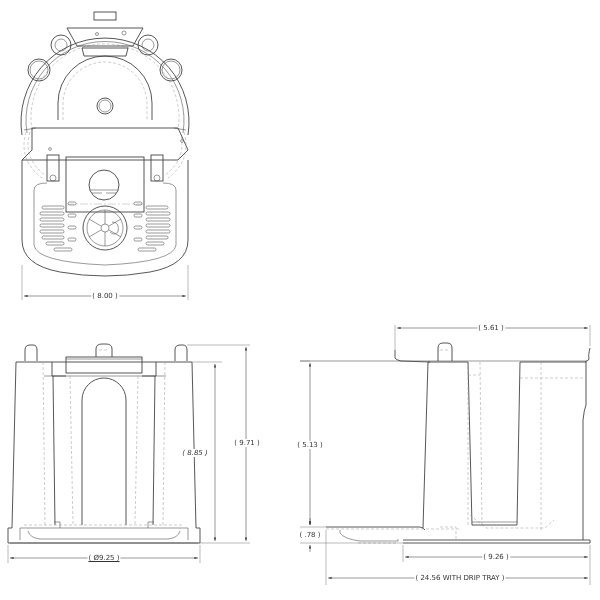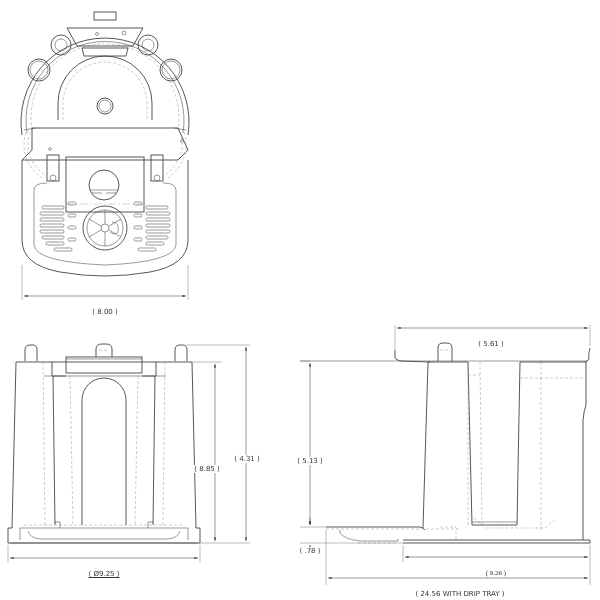--- a/index.html
+++ b/index.html
@@ -5,21 +5,21 @@
   html, body { margin: 0; padding: 0; background: #ffffff; }
   body { width: 600px; height: 600px; position: relative; overflow: hidden; font-family: "DejaVu Sans", sans-serif; }
   svg { position: absolute; left: 0; top: 0; }
   .ln { stroke: #444; stroke-width: 0.9; fill: none; }
   .ln2 { stroke: #555; stroke-width: 0.6; fill: none; }
   .hid { stroke: #999; stroke-width: 0.5; fill: none; stroke-dasharray: 3 2; }
   .ctr { stroke: #aaa; stroke-width: 0.5; fill: none; stroke-dasharray: 8 2 2 2; }
   .dim { stroke: #555; stroke-width: 0.6; fill: none; }
   .ext { stroke: #777; stroke-width: 0.5; fill: none; }
   .arrow { fill: #333; }
-  .lbl { position: absolute; font-family: "DejaVu Sans", sans-serif; font-size: 7px; color: #333; background: #fff; padding: 0 1px; white-space: nowrap; transform: translate(-50%, -50%); line-height: 8px; margin-top: 16px; }
+  .lbl { position: absolute; font-family: "DejaVu Sans", sans-serif; font-size: 7px; color: #333; background: #fff; padding: 0 1px; white-space: nowrap; transform: translate(-50%, -50%); line-height: 8px; }
   .lbl-v { background: #fff; }
 </style>
 </head>
 <body>
 
 <svg width="600" height="600" viewBox="0 0 600 600">
   <defs>
     <marker id="arr" viewBox="0 0 10 10" refX="10" refY="5" markerWidth="6" markerHeight="6" orient="auto-start-reverse">
       <path d="M0,2 L10,5 L0,8 z" class="arrow"></path>
     </marker>
@@ -189,20 +189,20 @@
     <path class="dim" d="M310,552 L310,545" marker-end="url(#arr)"></path>
     <path class="ext" d="M403,545 L403,562 M590,545 L590,585 M326,530 L326,585"></path>
     <path class="dim" d="M405,557 L588,557" marker-start="url(#arr)" marker-end="url(#arr)"></path>
     <path class="dim" d="M328,578 L588,578" marker-start="url(#arr)" marker-end="url(#arr)"></path>
   </g>
 </svg>
 
 <div class="lbl" style="left:105px; top:296px;">( 8.00 )</div>
 
 <div class="lbl" style="left:104px; top:558px;text-decoration:underline;">( Ø9.25 )</div>
-<div class="lbl lbl-v" style="left:207px; top:453px;">( 8.85 )</div>
-<div class="lbl lbl-v" style="left:247px; top:443px;">( 4.31 )</div>
+<div class="lbl lbl-v" style="left:195px; top:453px;font-style:italic;">( 8.85 )</div>
+<div class="lbl lbl-v" style="left:247px; top:443px;">( 9.71 )</div>
 
 <div class="lbl" style="left:491px; top:328px;">( 5.61 )</div>
 <div class="lbl lbl-v" style="left:310px; top:445px;">( 5.13 )</div>
 <div class="lbl lbl-v" style="left:310px; top:535px;">( .78 )</div>
-<div class="lbl" style="left:496px; top:557px;font-family:Liberation Serif, serif;">( 9.26 )</div>
+<div class="lbl" style="left:496px; top:557px;">( 9.26 )</div>
 <div class="lbl" style="left:460px; top:578px;">( 24.56 WITH DRIP TRAY )</div>
 
 </body></html>

